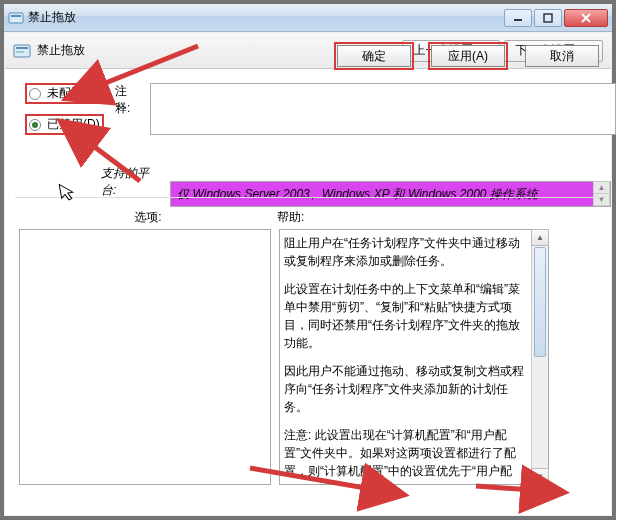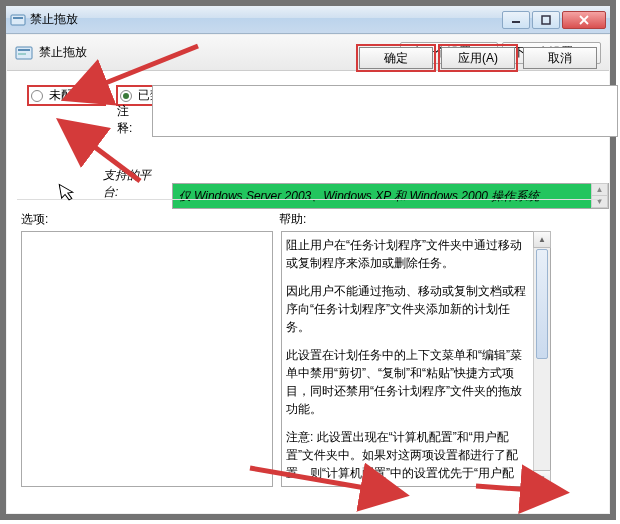--- a/index.html
+++ b/index.html
@@ -1,70 +1,70 @@
 <!DOCTYPE html>
 <html><head>
   <meta charset="utf-8">
   <style>
     * { box-sizing: border-box; margin: 0; padding: 0; }
     body { font-family: "Microsoft YaHei", "SimSun", Tahoma, sans-serif; font-size: 12px; background: #fff; width: 620px; height: 524px; overflow: hidden; position: relative; }
     
-    .window { width: 616px; height: 520px; border: 6px solid #737373; position: relative; background: #f0f0f0; }
+    .window { width: 616px; height: 520px; border: 4px solid #737373; position: relative; background: #f0f0f0; }
     
     .titlebar { height: 28px; background: linear-gradient(to bottom, #e8f0f8 0%, #d0e0f0 45%, #bcd4ec 46%, #c8daee 100%); display: flex; align-items: center; padding: 0 4px; border-bottom: 1px solid #a0b4c8; }
     .titlebar .icon { width: 16px; height: 16px; margin-right: 4px; display: inline-flex; align-items: center; justify-content: center; }
     .titlebar .title { flex: 1; font-size: 12px; color: #000; }
     .winbtns { display: flex; gap: 2px; }
     .winbtn { width: 28px; height: 18px; border: 1px solid #8aa8c6; border-radius: 2px; display: flex; align-items: center; justify-content: center; font-size: 10px; }
     .winbtn.min { background: linear-gradient(#eaf2fa, #cde2f4); }
     .winbtn.max { background: linear-gradient(#eaf2fa, #cde2f4); }
     .winbtn.close { background: linear-gradient(#f5a3a3, #d95050); color: #fff; border-color: #b04040; width: 44px; }
     
     .content { position: absolute; top: 29px; left: 1px; right: 1px; bottom: 1px; background: #fff; }
     
     .toolbar { height: 36px; background: linear-gradient(#f8f8f8, #eaeaea); border-bottom: 1px solid #ccc; display: flex; align-items: center; padding: 0 8px; }
     .toolbar .icon-gpo { width: 18px; height: 18px; margin-right: 6px; }
     .toolbar .title2 { flex: 0 0 auto; }
     .toolbar .spacer { flex: 1; }
     .nav-btn { height: 22px; padding: 0 10px; background: linear-gradient(#fdfdfd, #ececec); border: 1px solid #aaa; border-radius: 2px; margin-left: 4px; font-size: 12px; cursor: pointer; }
     
     .body { padding: 8px 10px 0 10px; position: relative; }
     
-    .radio-col { position: absolute; left: 20px; top: 14px; display: flex; flex-direction: row; gap: 10px; }
+    .radio-col { position: absolute; left: 20px; top: 14px; display: flex; flex-direction: column; gap: 10px; }
     .radio-item { display: flex; align-items: center; gap: 6px; font-size: 12px; padding: 1px 2px; }
     .radio-visual { width: 12px; height: 12px; border-radius: 50%; border: 1px solid #888; display: inline-flex; align-items: center; justify-content: center; background: #fff; }
     .radio-visual.checked::after { content: ''; width: 6px; height: 6px; border-radius: 50%; background: #3a7a3a; }
     .boxed { border: 2px solid #d43a3a; padding: 0 2px; }
     
-    .note-row { position: absolute; left: 110px; top: 14px; display: flex; align-items: flex-end; }
+    .note-row { position: absolute; left: 110px; top: 14px; display: flex; align-items: flex-start; }
     .note-label { font-size: 12px; margin-right: 8px; }
     .note-ta { width: 478px; height: 52px; border: 1px solid #aaa; background: #fff; resize: none; font-size: 12px; padding: 2px 4px; }
     
     .plat-row { position: absolute; left: 96px; top: 88px; display: flex; align-items: center; font-style: italic; }
     .plat-label { font-size: 12px; margin-right: 6px; }
-    .plat-box { width: 442px; height: 26px; border: 1px solid #aaa; background: #22c55e; padding: 4px 6px; font-size: 12px; position: relative; margin-top: 24px; }
+    .plat-box { width: 442px; height: 26px; border: 1px solid #aaa; background: #d946ef; padding: 4px 6px; font-size: 12px; position: relative; margin-top: 24px; }
     .plat-scroll { position: absolute; right: 0; top: 0; width: 17px; height: 100%; background: #e8e8e8; border-left: 1px solid #ccc; display: flex; flex-direction: column; }
     .plat-scroll div { flex: 1; display: flex; align-items: center; justify-content: center; color: #888; font-size: 8px; border: 1px solid #ccc; margin: -1px 0 0 -1px; }
     
     .sep { position: absolute; left: 10px; right: 10px; top: 128px; border-top: 1px solid #ddd; }
     
-    .cols-header { position: absolute; top: 140px; left: 14px; right: 14px; display: flex; }
+    .cols-header { position: absolute; top: 140px; left: 14px; right: 14px; display: flex; text-align: center; }
     .col-left-h { width: 258px; font-size: 12px; }
     .col-right-h { font-size: 12px; }
     
     .left-box { position: absolute; left: 14px; top: 160px; width: 252px; height: 256px; border: 1px solid #aaa; background: #fff; }
     .right-box { position: absolute; left: 274px; top: 160px; width: 270px; height: 256px; border: 1px solid #aaa; background: #fff; }
     .right-inner { position: absolute; left: 4px; right: 20px; top: 4px; bottom: 4px; overflow: hidden; font-size: 12px; line-height: 1.5; }
     .right-inner p { margin-bottom: 10px; }
     .vscroll { position: absolute; right: 0; top: 0; width: 17px; height: 100%; background: #efefef; border-left: 1px solid #ccc; }
     .vscroll .up, .vscroll .down { height: 17px; background: linear-gradient(#fafafa,#e4e4e4); border: 1px solid #bbb; margin: -1px; display:flex; align-items:center; justify-content:center; font-size:8px; color:#666; }
     .vscroll .track { position: absolute; top: 17px; bottom: 17px; left: 0; right: 0; }
     .vscroll .thumb { position: absolute; left: 2px; right: 2px; top: 0; height: 110px; background: linear-gradient(#e8eff8,#cadaee); border: 1px solid #9bb4d0; border-radius: 2px; }
     
-    .btn-row { position: absolute; bottom: 10px; right: 12px; display: flex; gap: 8px; border-radius: 8px; }
+    .btn-row { position: absolute; bottom: 10px; right: 12px; display: flex; gap: 20px; border-radius: 8px; }
     .dlg-btn { width: 74px; height: 22px; border: 1px solid #888; background: linear-gradient(#fdfdfd, #e6e6e6); font-size: 12px; cursor: pointer; }
     .boxed-btn { outline: 2px solid #d43a3a; outline-offset: 1px; }
     
     
     .arrow { position: absolute; pointer-events: none; }
     .arrow svg { overflow: visible; }
     
     
     .cursor-arrow { position: absolute; left: 60px; top: 182px; font-size: 16px; color: #000; transform: rotate(-10deg); }
   </style>
@@ -149,22 +149,22 @@
       <div class="cols-header">
         <span class="col-left-h">选项:</span>
         <span class="col-right-h">帮助:</span>
       </div>
 
       <div class="left-box"></div>
 
       <div class="right-box">
         <div class="right-inner">
           <p>阻止用户在“任务计划程序”文件夹中通过移动或复制程序来添加或删除任务。</p>
+          <p>此设置在计划任务中的上下文菜单和“编辑”菜单中禁用“剪切”、“复制”和“粘贴”快捷方式项目，同时还禁用“任务计划程序”文件夹的拖放功能。</p>
           <p>因此用户不能通过拖动、移动或复制文档或程序向“任务计划程序”文件夹添加新的计划任务。</p>
-          <p>此设置在计划任务中的上下文菜单和“编辑”菜单中禁用“剪切”、“复制”和“粘贴”快捷方式项目，同时还禁用“任务计划程序”文件夹的拖放功能。</p>
           <p>注意: 此设置出现在“计算机配置”和“用户配置”文件夹中。如果对这两项设置都进行了配置，则“计算机配置”中的设置优先于“用户配置”中的设置。</p>
         </div>
         <div class="vscroll">
           <div class="up">▲</div>
           <div class="track">
               <div class="thumb"></div>
             </div>
           <div class="down" style="position:absolute;bottom:0;left:0;right:0">▼</div>
         </div>
       </div>

